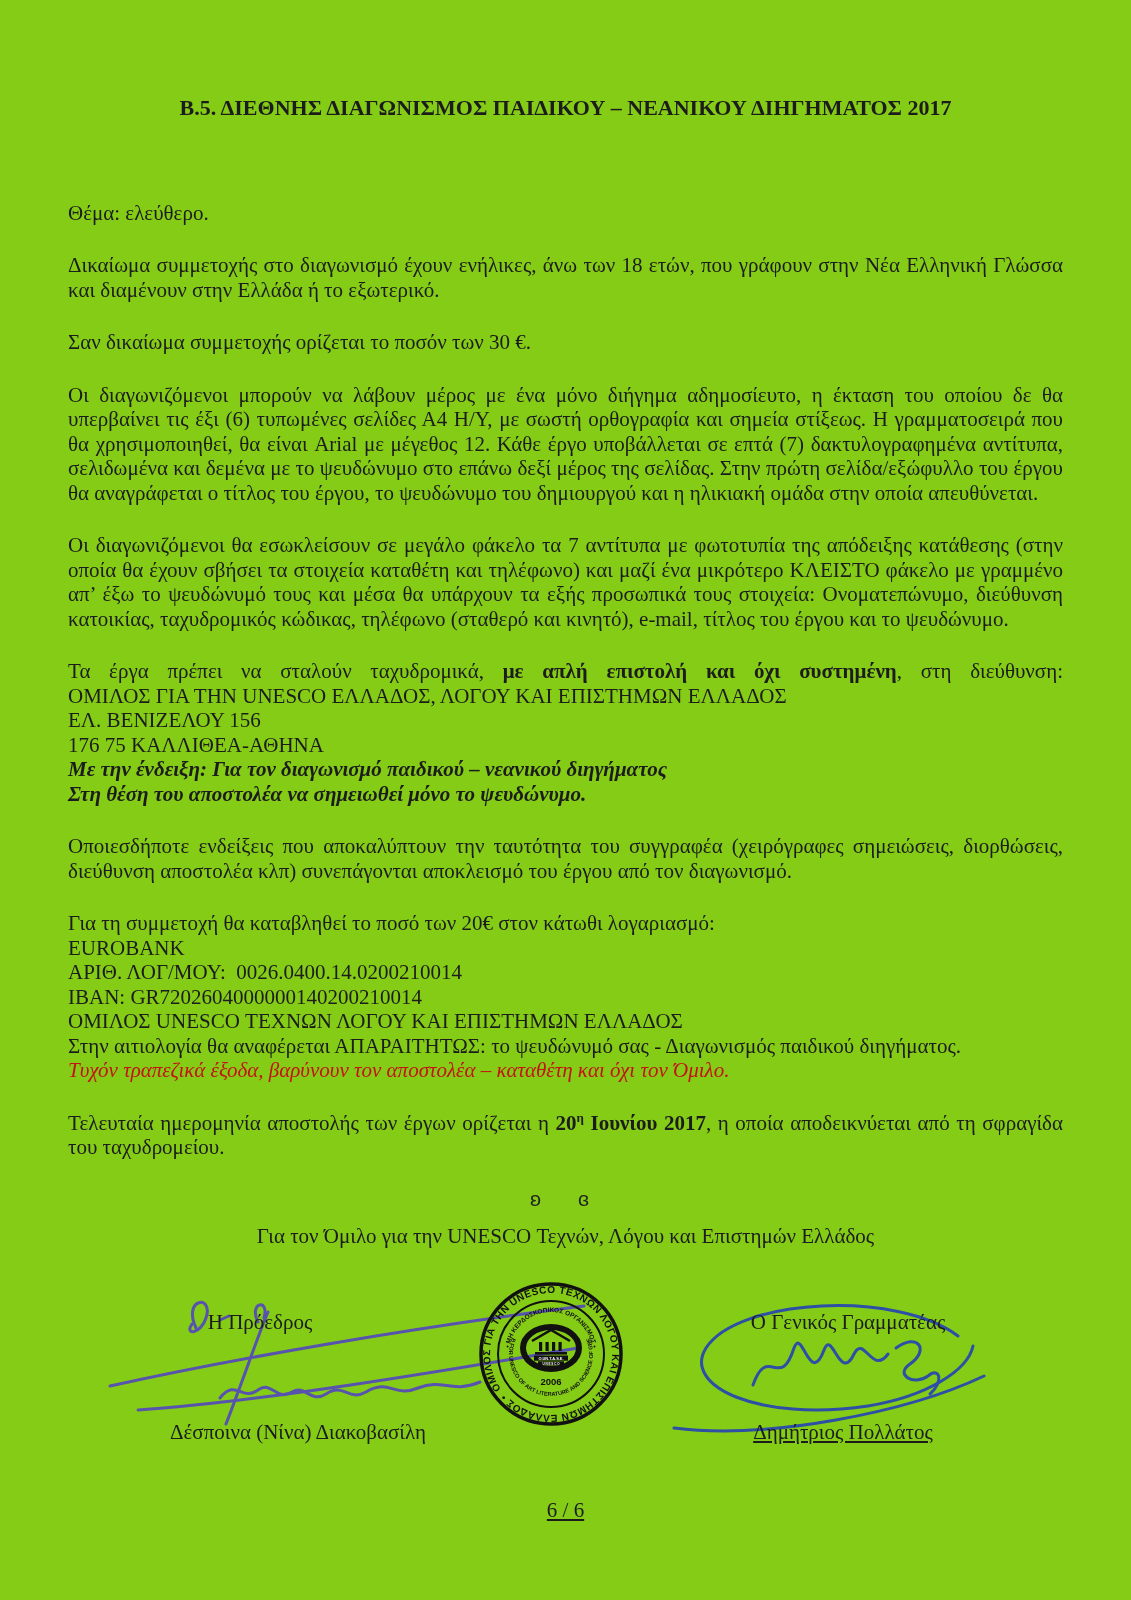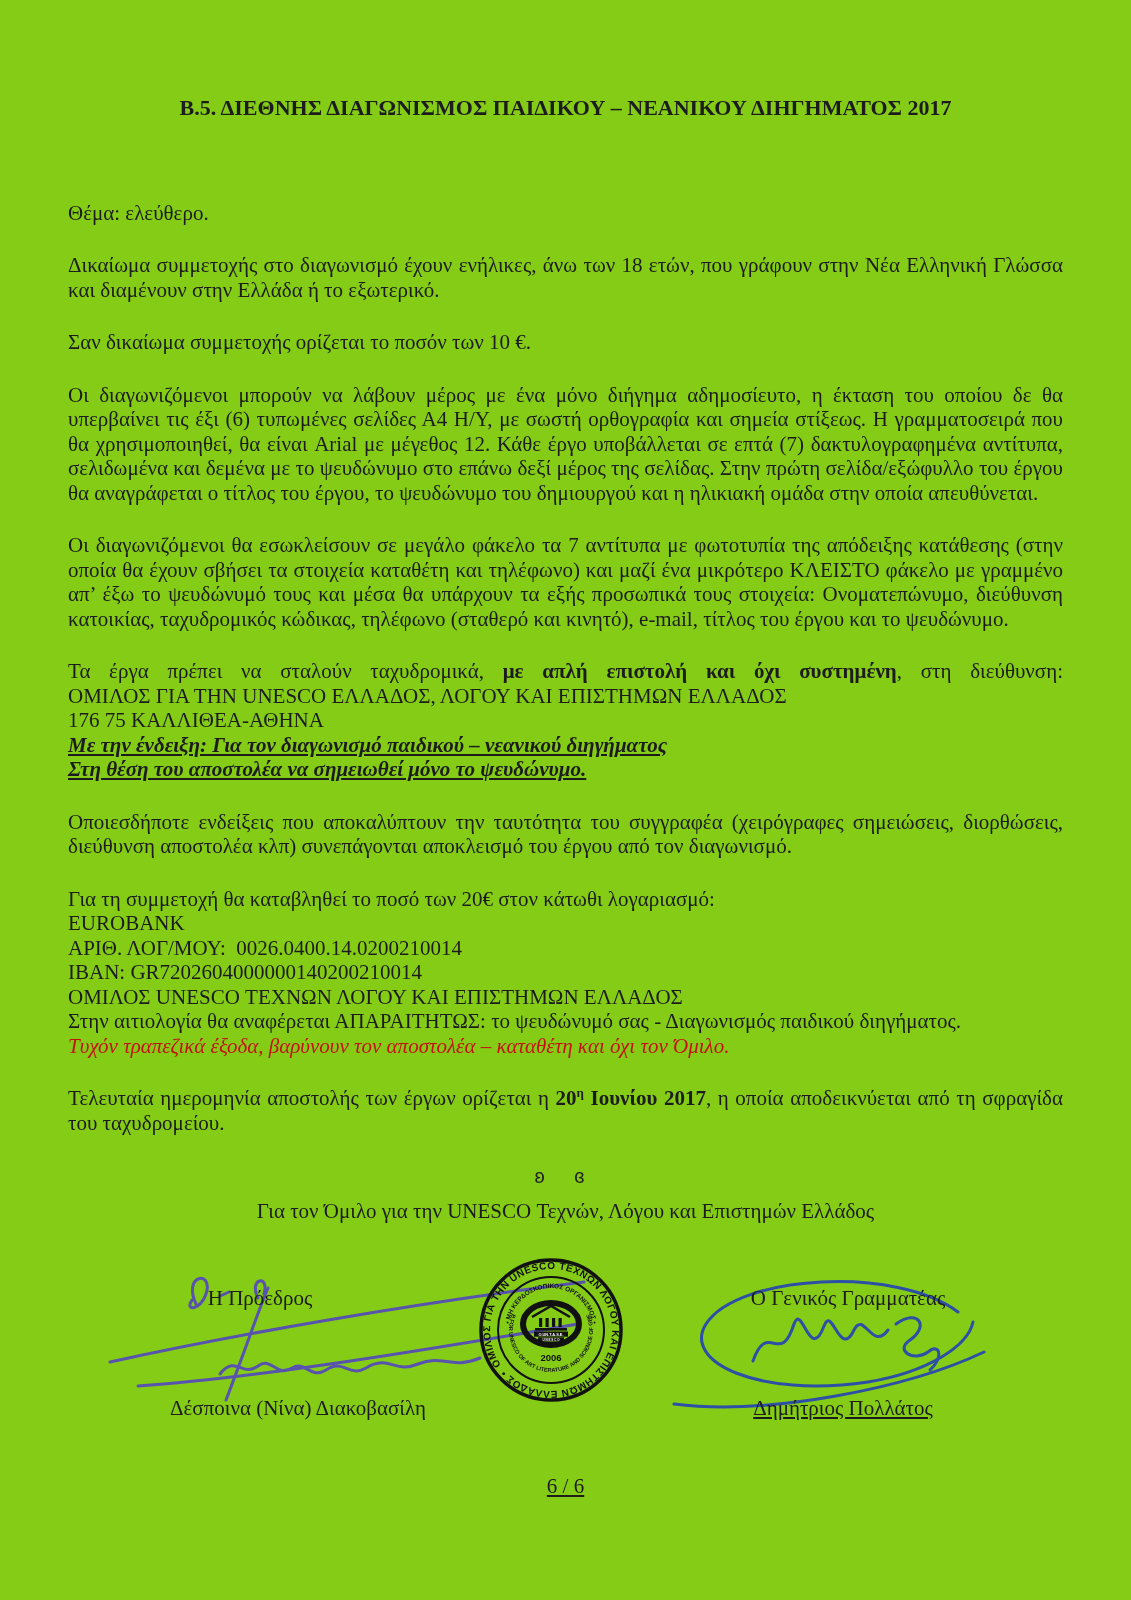--- a/index.html
+++ b/index.html
@@ -16,27 +16,27 @@
     overflow:hidden;
   }
   .title{
     text-align:center;font-weight:bold;font-size:22px;
     margin:0 0 80px 0;
   }
   p{margin:0 0 28px 0;text-align:justify;}
   .block{margin:0 0 28px 0;}
   .line{display:block;}
   .stretch{text-align:justify;text-align-last:justify;}
-  .note-line{font-weight:bold;font-style:italic;text-decoration:underline;}
+  .note-line{font-weight:bold;font-style:italic;}
   .red{color:#c41212;font-style:italic;}
   .pre{white-space:pre-wrap;}
   .deadline sup{font-weight:bold;font-size:13px;vertical-align:super;line-height:0;}
   .deadline b{font-weight:bold;}
   .ornament{
-    text-align:center;font-family:Liberation Sans, sans-serif;
+    text-align:center;font-family:Liberation Mono, monospace;
     font-size:20px;letter-spacing:12px;color:#222;
     margin:16px 0 10px 0;line-height:26px;
   }
   .onbehalf{text-align:center;margin:0 0 2px 0;}
   .sig-block{position:relative;height:238px;}
   .abs{position:absolute;white-space:nowrap;}
   .centered{transform:translateX(-50%);}
   .sig-svg{position:absolute;pointer-events:none;}
   .pagenum{text-align:center;margin-top:10px;text-decoration:underline;}
 </style>
@@ -44,29 +44,30 @@
 <body>
 
 <div class="page">
 
   <div class="title">Β.5. ΔΙΕΘΝΗΣ ΔΙΑΓΩΝΙΣΜΟΣ ΠΑΙΔΙΚΟΥ – ΝΕΑΝΙΚΟΥ ΔΙΗΓΗΜΑΤΟΣ 2017</div>
 
   <p>Θέμα: ελεύθερο.</p>
 
   <p>Δικαίωμα συμμετοχής στο διαγωνισμό έχουν ενήλικες, άνω των 18 ετών, που γράφουν στην Νέα Ελληνική Γλώσσα και διαμένουν στην Ελλάδα ή το εξωτερικό.</p>
 
-  <p>Σαν δικαίωμα συμμετοχής ορίζεται το ποσόν των 10 €.</p>
+  <p>Σαν δικαίωμα συμμετοχής ορίζεται το ποσόν των 30 €.</p>
 
   <p>Οι διαγωνιζόμενοι μπορούν να λάβουν μέρος με ένα μόνο διήγημα αδημοσίευτο, η έκταση του οποίου δε θα υπερβαίνει τις έξι (6) τυπωμένες σελίδες Α4 Η/Υ, με σωστή ορθογραφία και σημεία στίξεως. Η γραμματοσειρά που θα χρησιμοποιηθεί, θα είναι Arial με μέγεθος 12. Κάθε έργο υποβάλλεται σε επτά (7) δακτυλογραφημένα αντίτυπα, σελιδωμένα και δεμένα με το ψευδώνυμο στο επάνω δεξί μέρος της σελίδας. Στην πρώτη σελίδα/εξώφυλλο του έργου θα αναγράφεται ο τίτλος του έργου, το ψευδώνυμο του δημιουργού και η ηλικιακή ομάδα στην οποία απευθύνεται.</p>
 
   <p>Οι διαγωνιζόμενοι θα εσωκλείσουν σε μεγάλο φάκελο τα 7 αντίτυπα με φωτοτυπία της απόδειξης κατάθεσης (στην οποία θα έχουν σβήσει τα στοιχεία καταθέτη και τηλέφωνο) και μαζί ένα μικρότερο ΚΛΕΙΣΤΟ φάκελο με γραμμένο απ’ έξω το ψευδώνυμό τους και μέσα θα υπάρχουν τα εξής προσωπικά τους στοιχεία: Ονοματεπώνυμο, διεύθυνση κατοικίας, ταχυδρομικός κώδικας, τηλέφωνο (σταθερό και κινητό), e-mail, τίτλος του έργου και το ψευδώνυμο.</p>
 
   <div class="block">
     <span class="line stretch"><span>Τα έργα πρέπει να σταλούν ταχυδρομικά, </span><b>με απλή επιστολή και όχι συστημένη</b><span>, στη διεύθυνση:</span></span>
     <span class="line">ΟΜΙΛΟΣ ΓΙΑ ΤΗΝ UNESCO ΕΛΛΑΔΟΣ, ΛΟΓΟΥ ΚΑΙ ΕΠΙΣΤΗΜΩΝ ΕΛΛΑΔΟΣ</span>
+    <span class="line">ΕΛ. ΒΕΝΙΖΕΛΟΥ 156</span>
     <span class="line">176 75 ΚΑΛΛΙΘΕΑ-ΑΘΗΝΑ</span>
     <span class="line note-line">Με την ένδειξη: Για τον διαγωνισμό παιδικού – νεανικού διηγήματος</span>
     <span class="line note-line">Στη θέση του αποστολέα να σημειωθεί μόνο το ψευδώνυμο.</span>
   </div>
 
   <p>Οποιεσδήποτε ενδείξεις που αποκαλύπτουν την ταυτότητα του συγγραφέα (χειρόγραφες σημειώσεις, διορθώσεις, διεύθυνση αποστολέα κλπ) συνεπάγονται αποκλεισμό του έργου από τον διαγωνισμό.</p>
 
   <div class="block">
     <span class="line">Για τη συμμετοχή θα καταβληθεί το ποσό των 20€ στον κάτωθι λογαριασμό:</span>
     <span class="line">EUROBANK</span>

